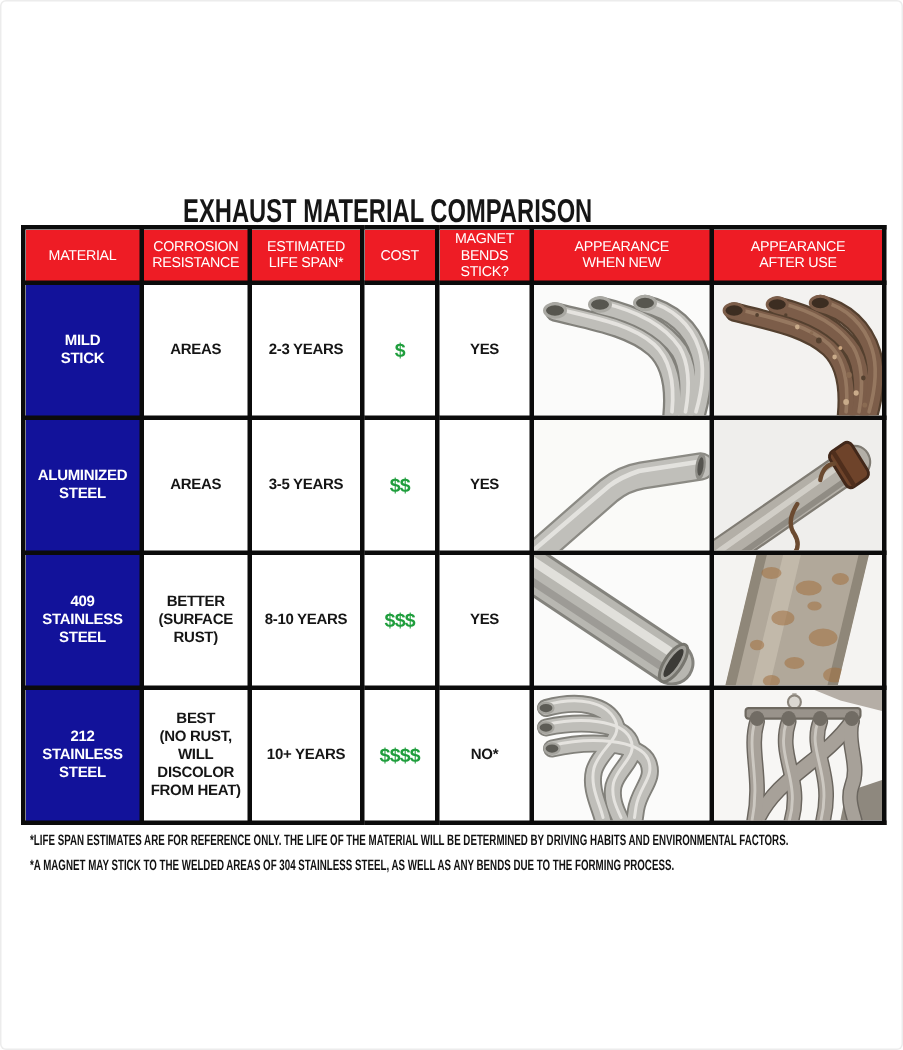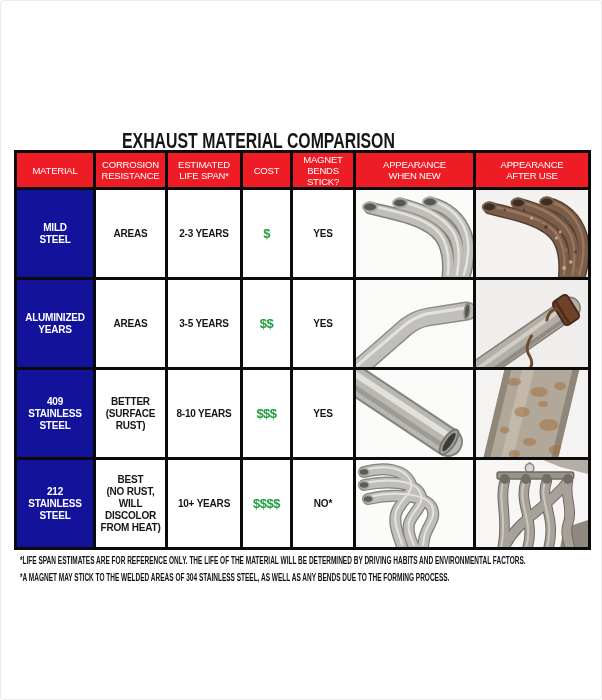--- a/index.html
+++ b/index.html
@@ -69,21 +69,21 @@
             <div class="hd">APPEARANCE
 AFTER USE</div>
           </th>
       </tr>
     </thead>
     <tbody>
 
       <tr>
         <td class="mat">
             <div class="cellText">MILD
-STEEL</div>
+STICK</div>
           </td>
         <td>
             <div class="cellText">AREAS</div>
           </td>
         <td>
             <div class="cellText">2-3 YEARS</div>
           </td>
         <td class="cost">
             <div class="cellText">$</div>
           </td>
@@ -144,21 +144,21 @@
               <circle cx="30" cy="20" r="1.3" fill="#54402f"></circle>
                 <circle cx="105" cy="80" r="1.7" fill="#8a6b52"></circle>
             </g>
           </svg>
         </td>
       </tr>
 
       <tr>
         <td class="mat">
             <div class="cellText">ALUMINIZED
-YEARS</div>
+STEEL</div>
           </td>
         <td>
             <div class="cellText">AREAS</div>
           </td>
         <td>
             <div class="cellText">3-5 YEARS</div>
           </td>
         <td class="cost">
             <div class="cellText">$$</div>
           </td>

